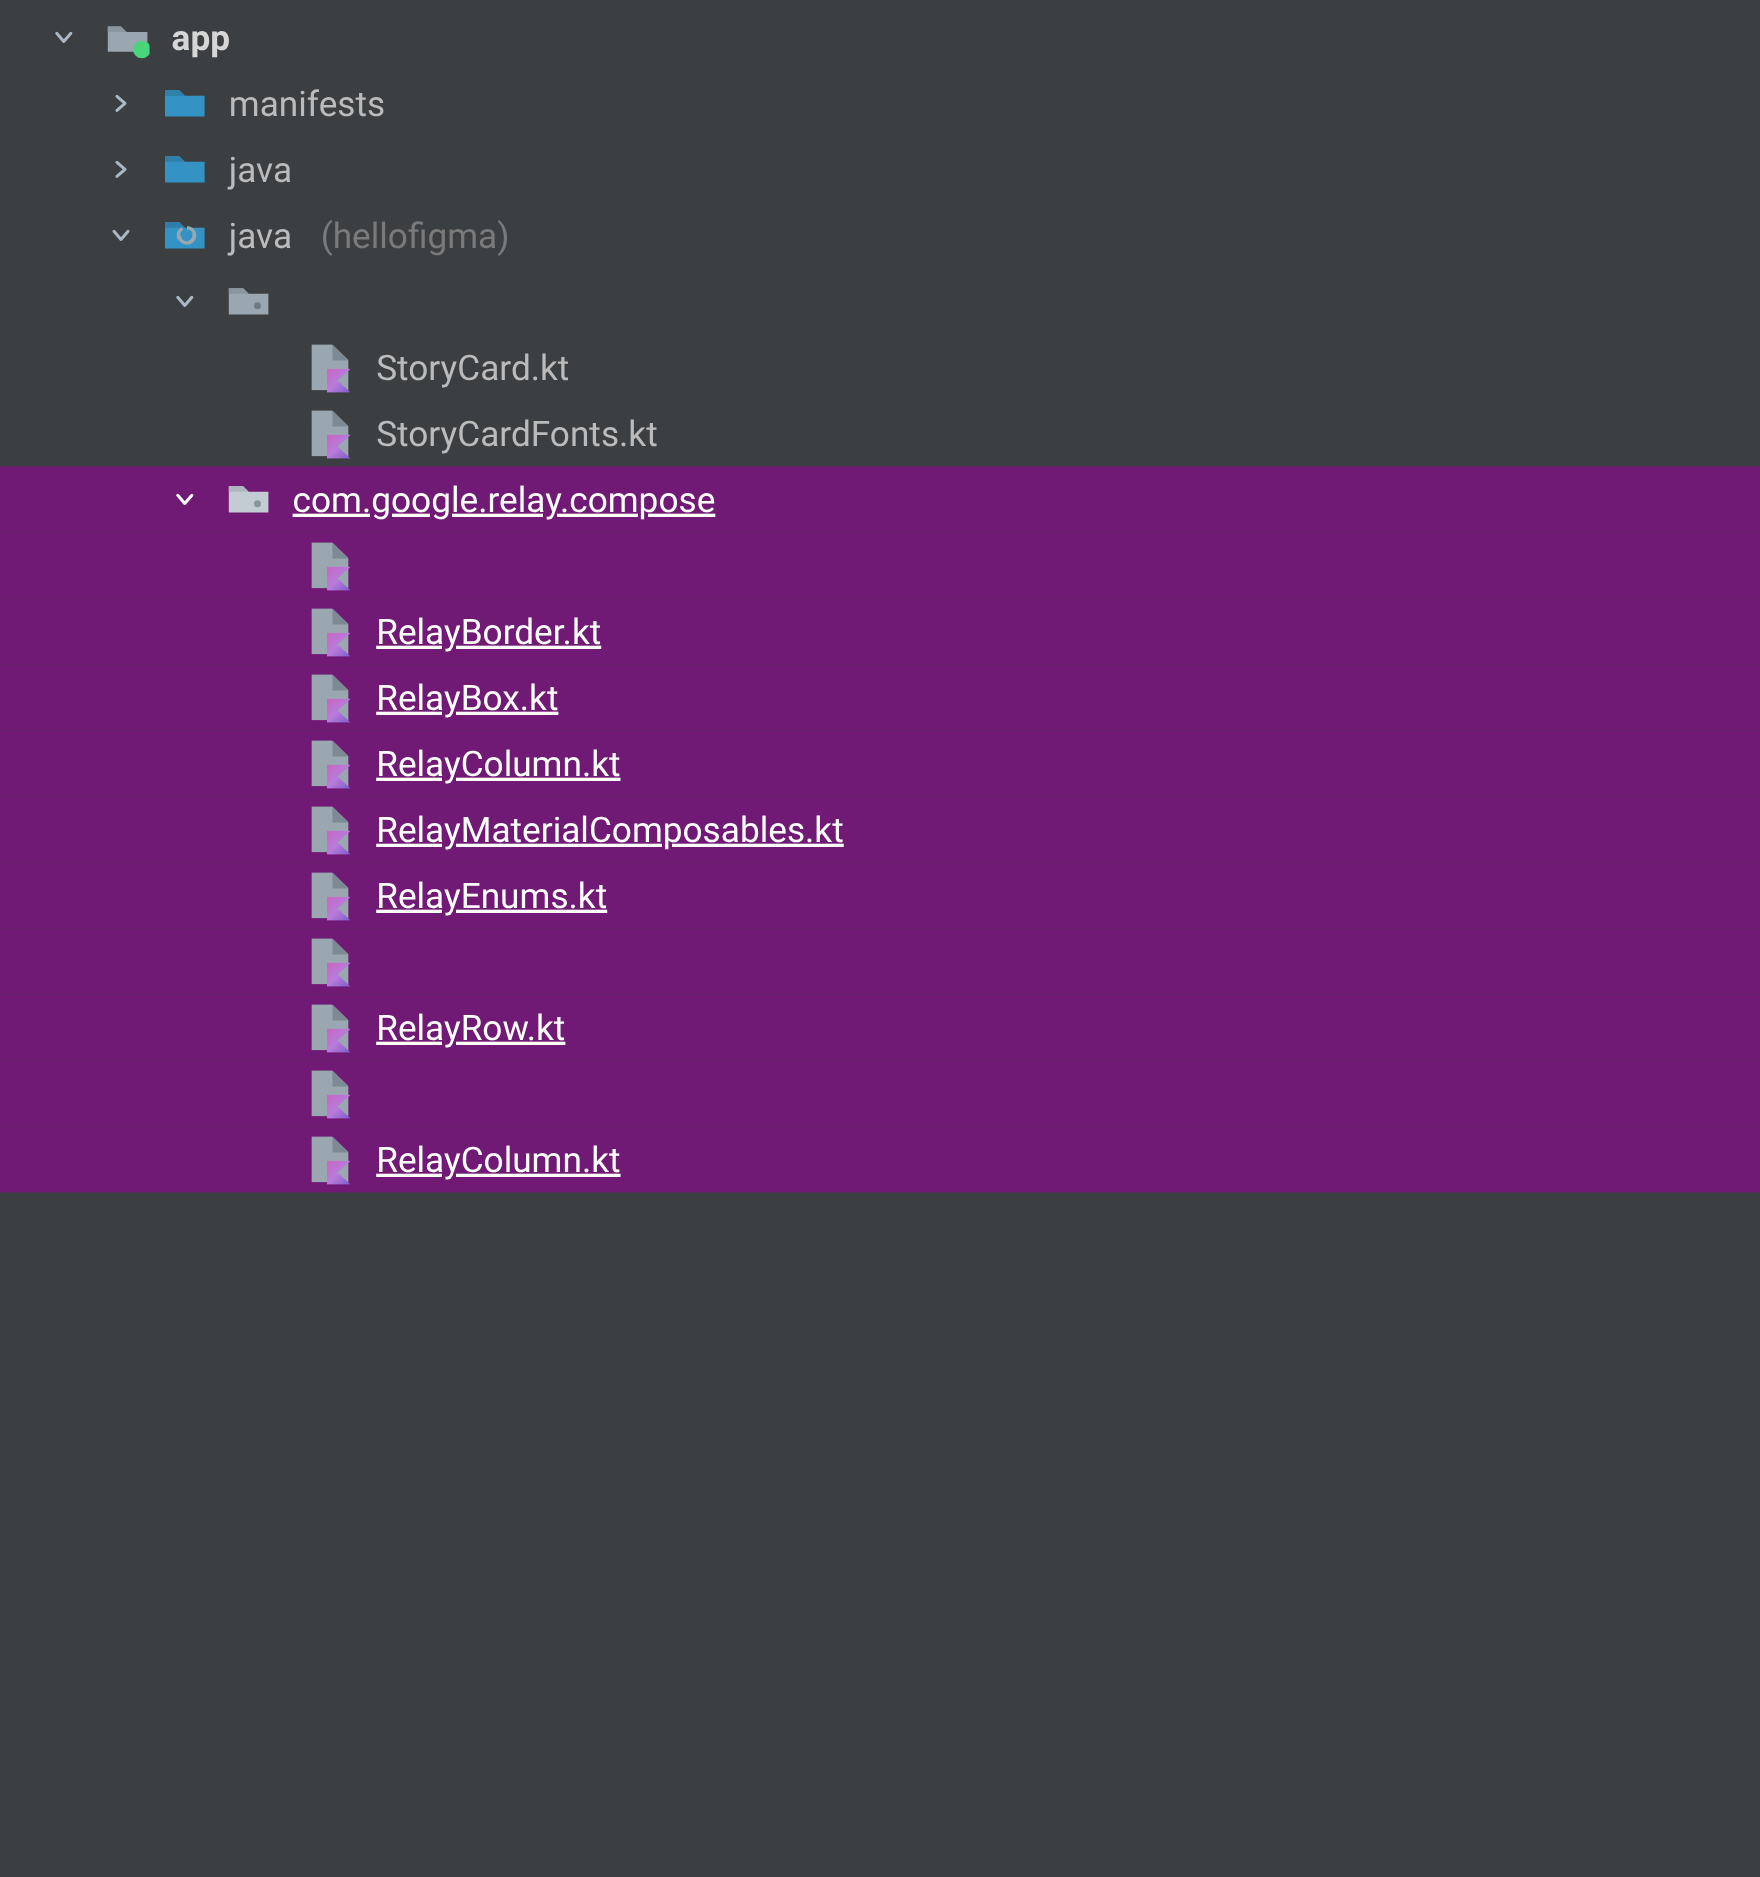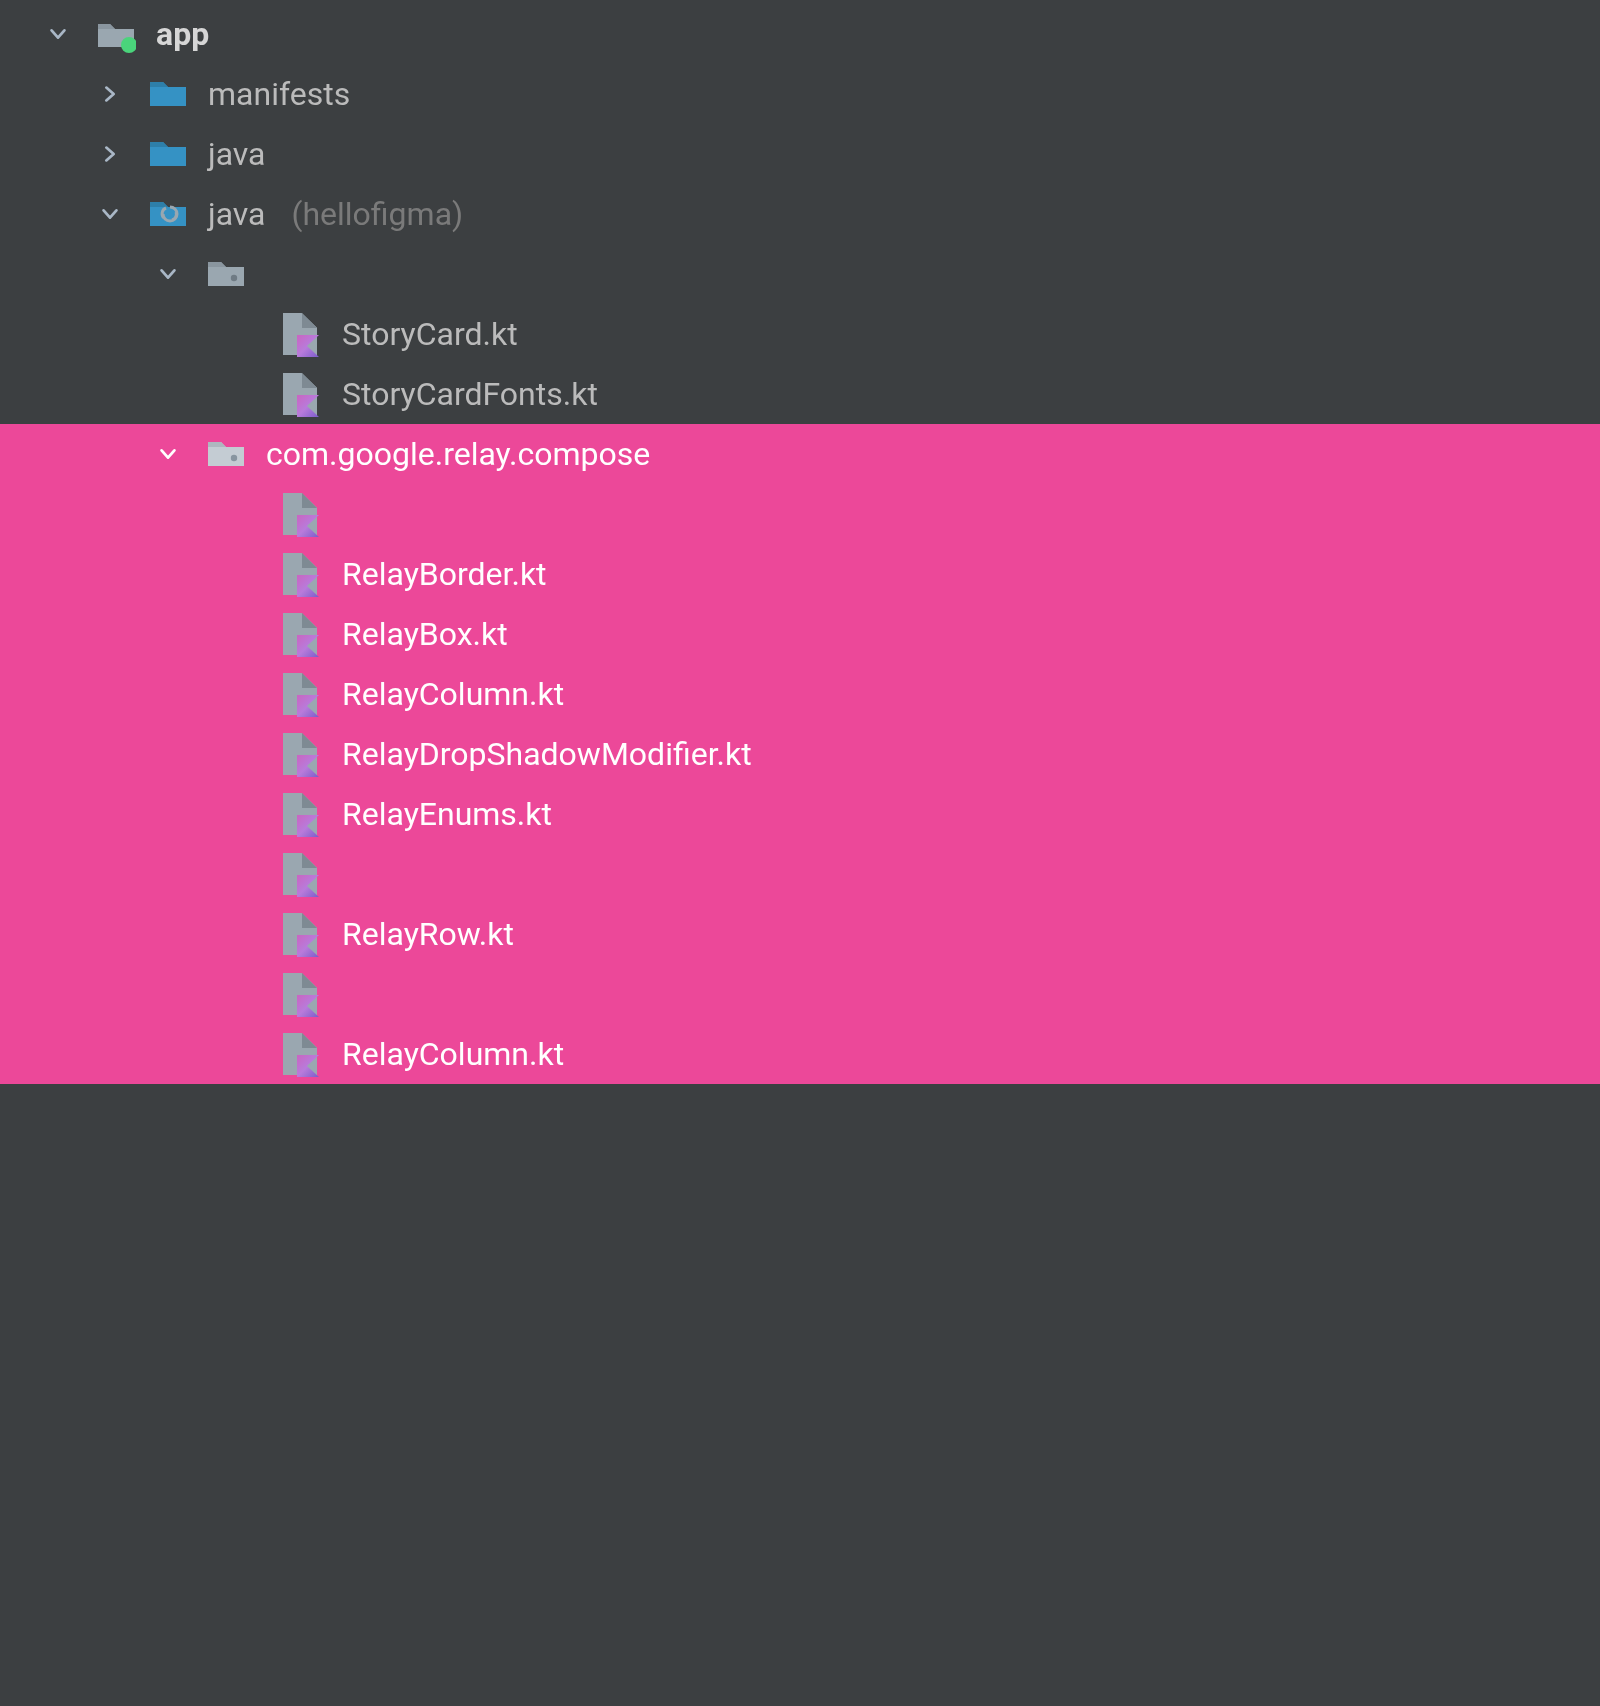--- a/index.html
+++ b/index.html
@@ -15,21 +15,21 @@
   }
   .row {
     display: flex;
     align-items: center;
     height: 60px;
     white-space: nowrap;
     user-select: none;
     cursor: pointer;
     gap: 18px;
   }
-  .row.selected { background: #ec4899; color: #FFFFFF; }
+  .row.selected { background: #701a75; color: #FFFFFF; text-decoration: underline; }
   .indent { display: inline-block; height: 1px; }
   .bold { font-weight: 700; color: #D6D6D6; }
   .muted { color: #7A7A7A; margin-left: 8px; }
 
   
   .arrow { width: 40px; display:flex; justify-content:center; align-items:center; }
   .arrow svg { width: 22px; height: 22px; }
   .arrow.none { visibility: hidden; }
 
   
@@ -270,21 +270,21 @@
       <svg></svg>
     </span>
   <span class="indent" style="width:58px"></span>
   <span class="icon">
       <span class="kfile">
         <span class="page"></span>
         <span class="fold"></span>
         <span class="klogo"></span>
       </span>
     </span>
-  <span class="label" style="color:#FFFFFF">RelayDropShadowModifier.kt</span>
+  <span class="label" style="color:#FFFFFF">RelayMaterialComposables.kt</span>
 </div>
 
 <div class="row selected">
   <span class="indent" style="width:130px"></span>
   <span class="arrow none">
       <svg></svg>
     </span>
   <span class="indent" style="width:58px"></span>
   <span class="icon">
       <span class="kfile">

